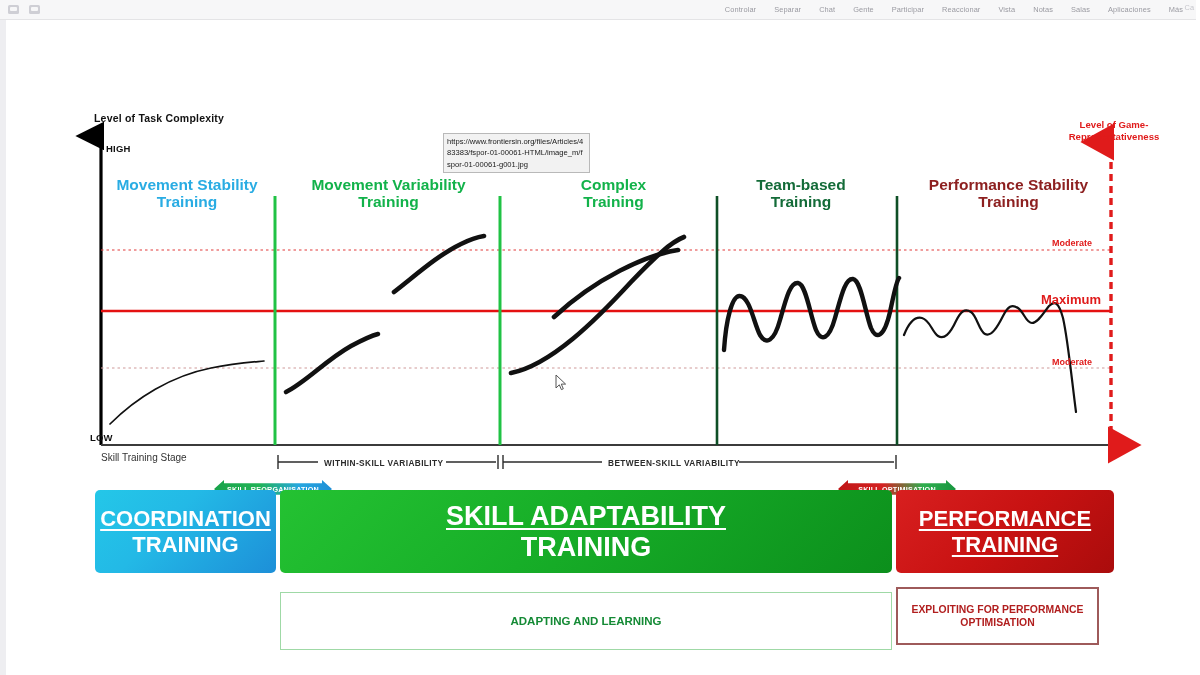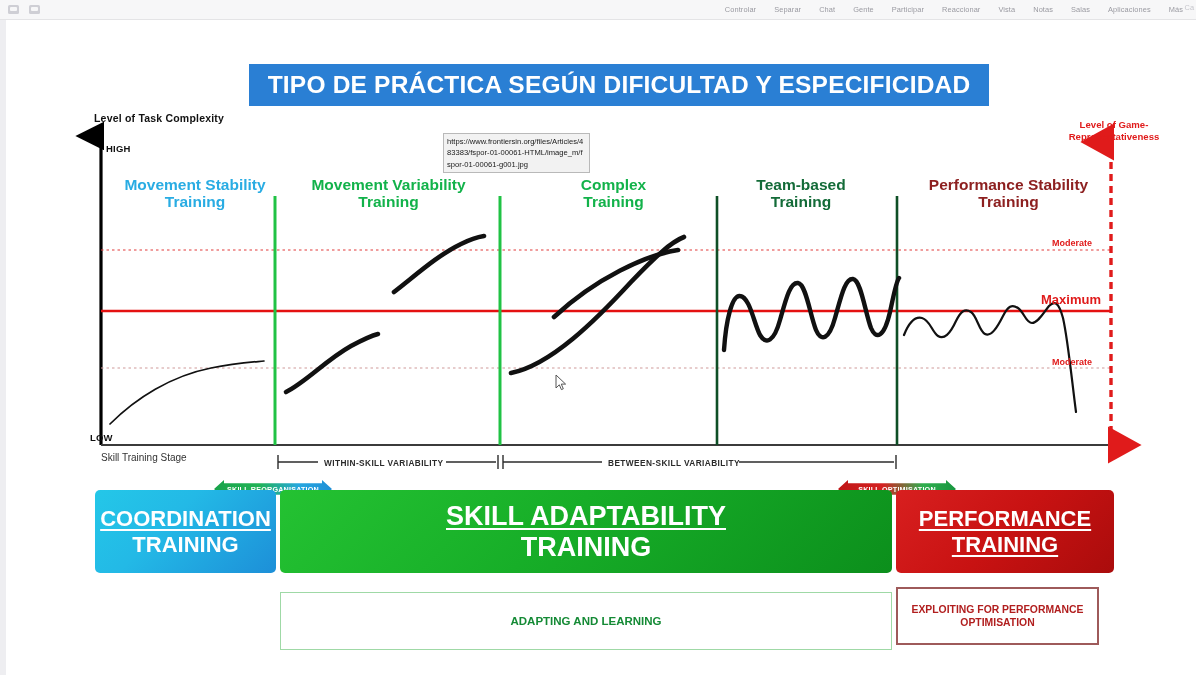--- a/index.html
+++ b/index.html
@@ -82,21 +82,21 @@
   }
   #tick-mod-top{left:1046px;top:218px;font-size:9px;}
   #tick-max{left:1035px;top:272px;font-size:13px;}
   #tick-mod-bot{left:1046px;top:337px;font-size:9px;}
 
   
   .sect-head{
     position:absolute;text-align:center;font-weight:bold;
     font-size:15.5px;line-height:17px;white-space:nowrap;
   }
-  #h-movstab{left:96px;top:156px;width:170px;color:#29ace3;margin-left:8px;}
+  #h-movstab{left:96px;top:156px;width:170px;color:#29ace3;}
   #h-movvar{left:290px;top:156px;width:185px;color:#12b24a;}
   #h-complex{left:530px;top:156px;width:155px;color:#12b24a;}
   #h-team{left:715px;top:156px;width:160px;color:#136b38;}
   #h-perf{left:905px;top:156px;width:195px;color:#8d2020;}
 
   
   #url-tooltip{
     position:absolute;left:437px;top:113px;width:147px;
     background:#f2f2f2;border:1px solid #b9b9b9;
     font-size:7.6px;line-height:11.3px;color:#1a1a1a;
@@ -200,23 +200,20 @@
     <div class="tb-item">Salas</div>
     <div class="tb-item">Aplicaciones</div>
     <div class="tb-item">Más</div>
   </div>
   <div id="toolbar-edge">Ca</div>
 </div>
 
 <div id="slide">
 <div id="slide-inner">
 
-  <div id="title-banner">
-    <span id="title-text">TIPO DE PRÁCTICA SEGÚN DIFICULTAD Y ESPECIFICIDAD</span>
-  </div>
 
   <div id="figure">
 
     <svg id="figure-svg" viewBox="0 0 1194 655">
       <defs>
         <marker id="arrUp" markerWidth="9" markerHeight="9" refX="4.5" refY="8" orient="auto">
           <path d="M4.5 0 L9 9 L0 9 Z" fill="#000"></path>
         </marker>
         <marker id="arrUpRed" markerWidth="11" markerHeight="10" refX="5.5" refY="9" orient="auto">
           <path d="M5.5 0 L11 10 L0 10 Z" fill="#e01b1b"></path>

